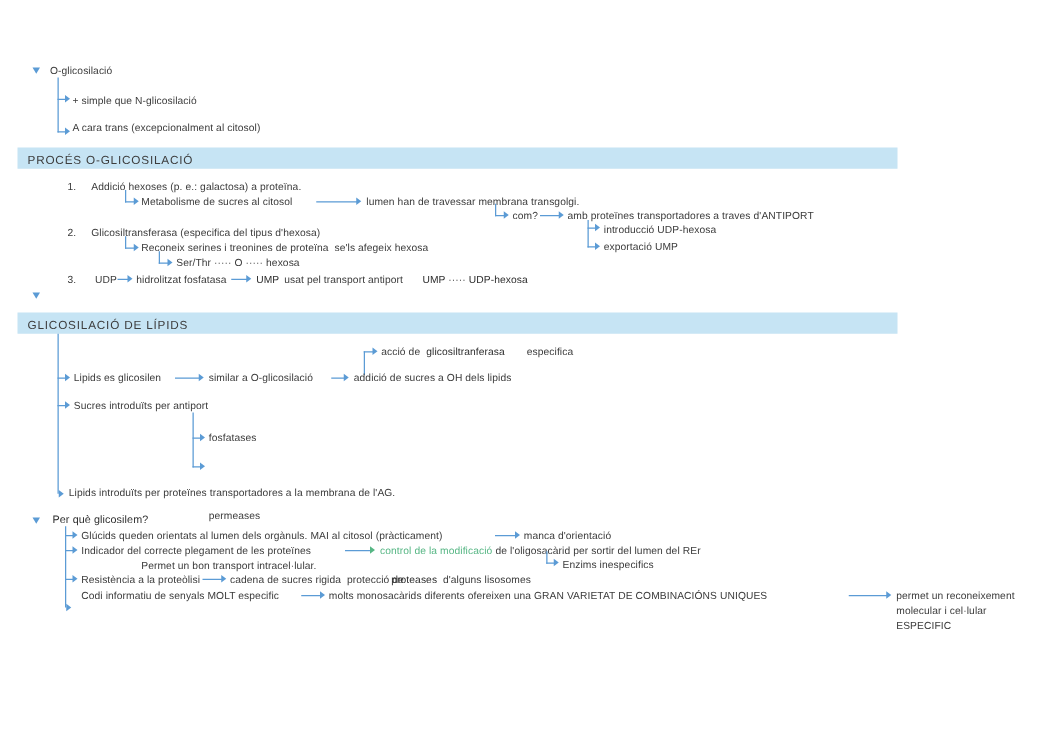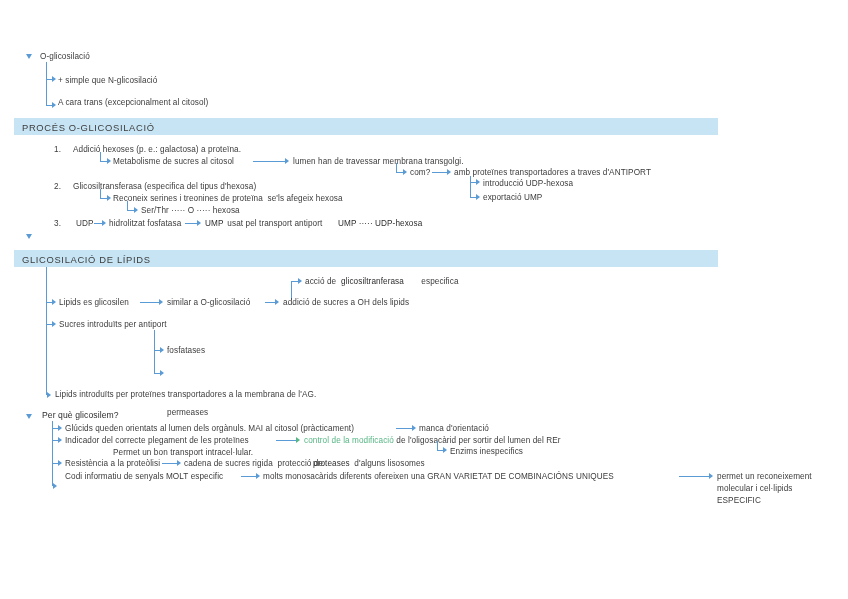--- a/index.html
+++ b/index.html
@@ -224,18 +224,18 @@
   <div class="txt" style="left:352px; top:458px;"> d'alguns lisosomes</div>
 
   <div class="txt" style="left:65px; top:471px;">Codi informatiu de senyals MOLT especific</div>
   <div class="hline" style="left:241px; top:476px; width:16px;"></div>
   <div class="ahead" style="left:256px; top:473px;"></div>
   <div class="txt" style="left:263px; top:471px;">molts monosacàrids diferents ofereixen una GRAN VARIETAT DE COMBINACIÓNS UNIQUES</div>
 
   <div class="hline" style="left:679px; top:476px; width:31px;"></div>
   <div class="ahead" style="left:709px; top:473px;"></div>
   <div class="txt" style="left:717px; top:471px;">permet un reconeixement</div>
-  <div class="txt" style="left:717px; top:483px;">molecular i cel·lipids</div>
+  <div class="txt" style="left:717px; top:483px;">molecular i cel·lular</div>
   <div class="txt" style="left:717px; top:495px;">ESPECIFIC</div>
 
   <div class="ahead" style="left:53px; top:483px;"></div>
 
 </div>
 
 </body></html>

